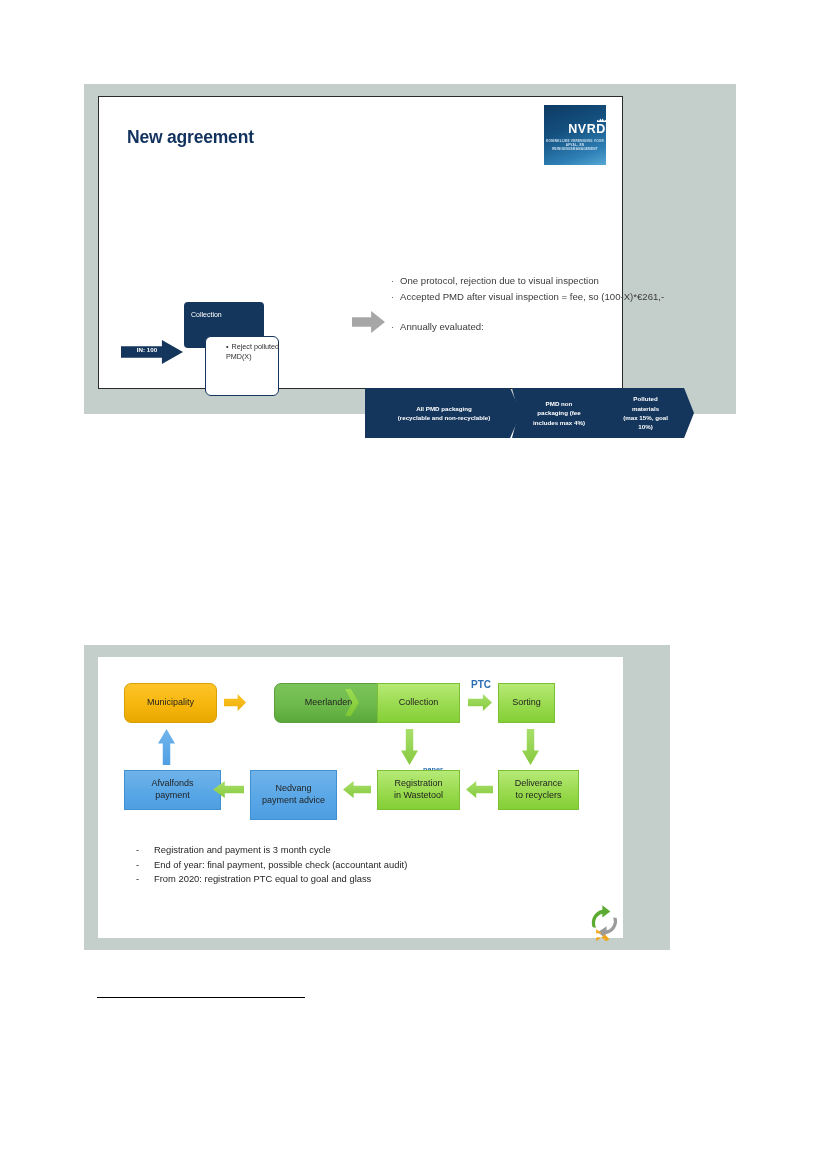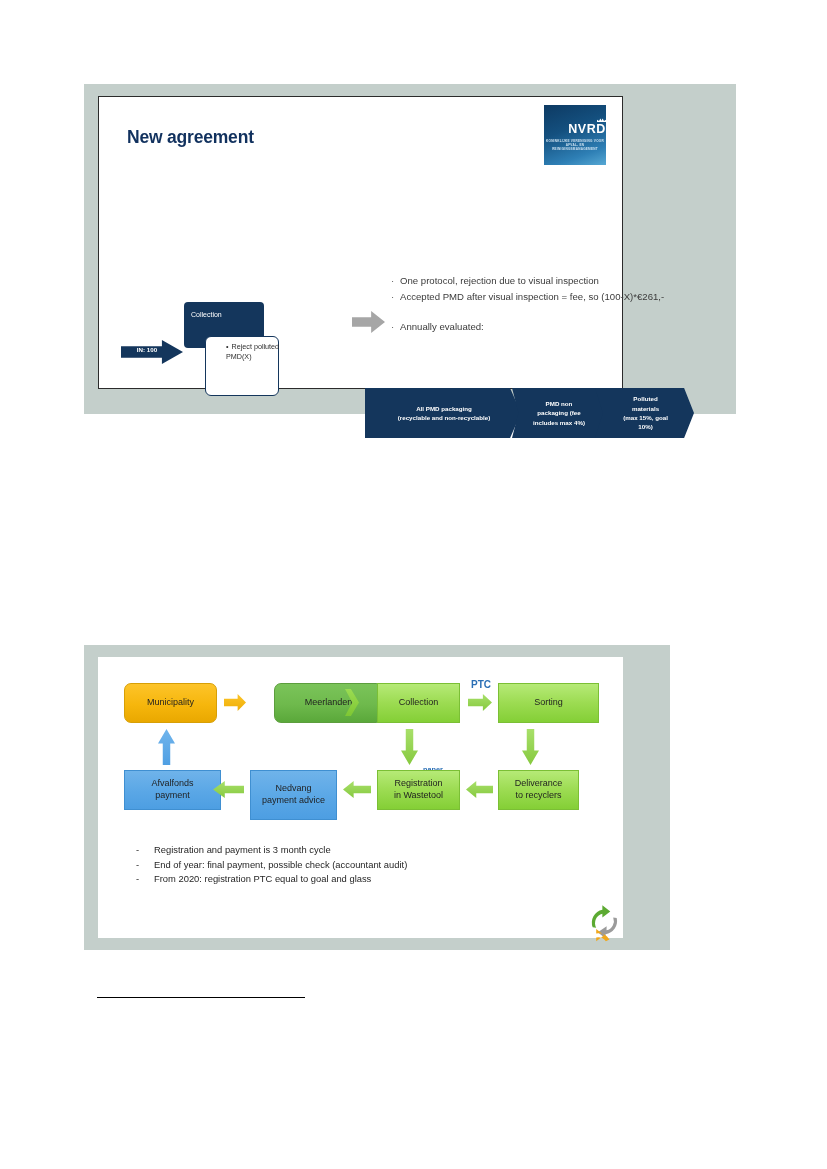--- a/index.html
+++ b/index.html
@@ -209,21 +209,21 @@
   }
   .fbox-blue {
     background: linear-gradient(180deg,#6fb3ea 0%, #5aa7e6 55%, #4d9ee2 100%);
     border: 1px solid #3f8fd1;
   }
 
   
   #box-municipality { left: 26px;  top: 26px;  width: 93px; height: 40px; }
   #box-meerlanden   { left: 136px; top: 26px;  width: 109px; height: 40px; margin-left: 40px; }
   #box-collection   { left: 279px; top: 26px;  width: 83px; height: 40px; }
-  #box-sorting      { left: 400px; top: 26px;  width: 101px; height: 40px; text-align: center; }
+  #box-sorting      { left: 400px; top: 26px;  width: 57px; height: 40px; text-align: center; }
   
   #box-afvalfonds   { left: 26px;  top: 113px; width: 97px; height: 40px; }
   #box-nedvang      { left: 152px; top: 113px; width: 87px; height: 50px; }
   #box-registration { left: 279px; top: 113px; width: 83px; height: 40px; }
   #box-deliverance  { left: 400px; top: 113px; width: 81px; height: 40px; }
 
   
   .arrow-h {
     position: absolute;
     height: 17px;

